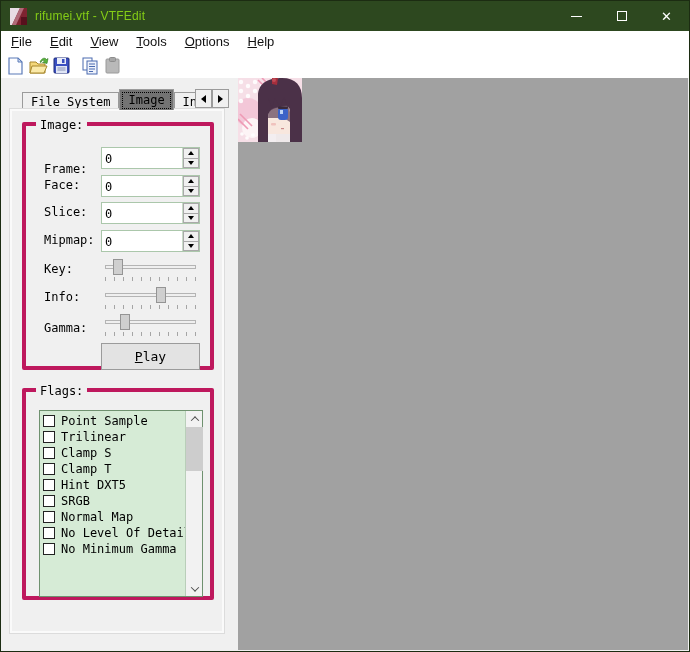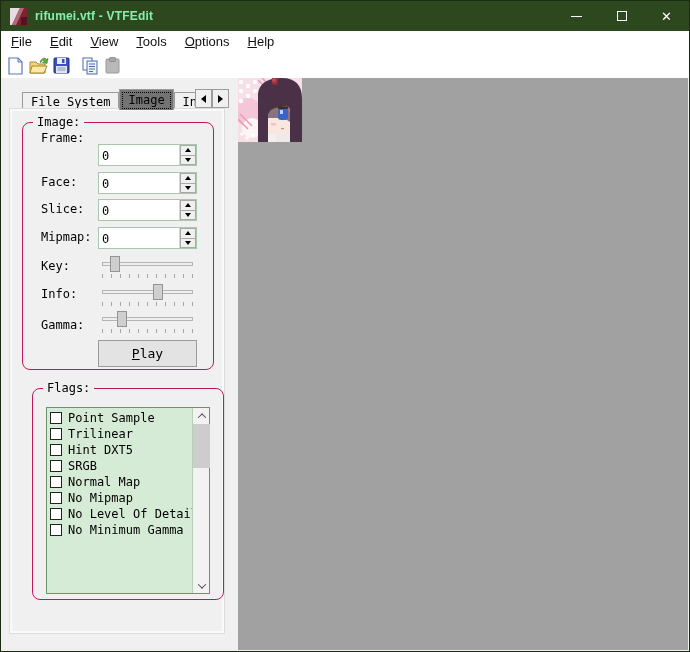--- a/index.html
+++ b/index.html
@@ -8,21 +8,21 @@
   .window {
     position:relative; width:690px; height:652px;
     background:#f0f0f0; border:1px solid #1c2c12; overflow:hidden;
   }
   
   .titlebar {
     height:30px; background:#2d481f; display:flex; align-items:center;
     color:#fff;
   }
   .app-icon { width:17px; height:17px; margin:0 8px 0 9px; flex:0 0 auto; }
-  .title-text { font-size:12px; color:#86efac; letter-spacing:.2px;font-weight:bold; }
+  .title-text { font-size:12px; color:#84cc16; letter-spacing:.2px; }
   .win-controls { margin-left:auto; display:flex; height:30px; }
   .win-btn { width:45px; height:30px; display:flex; align-items:center; justify-content:center; }
   .glyph-min { width:11px; height:1px; background:#fff; }
   .glyph-max { width:10px; height:10px; border:1px solid #fff; }
   .glyph-close { color:#fff; font-size:13px; line-height:1; font-family:"DejaVu Sans", sans-serif; }
   
   .menubar {
     height:22px; background:#ffffff; display:flex; align-items:center;
     font-size:13px; color:#111; padding-left:1px;
   }
@@ -41,24 +41,24 @@
   .tabstrip { position:absolute; left:12px; top:11px; display:flex; align-items:flex-end; height:21px; font-family:"DejaVu Sans Mono", monospace; font-size:12px;padding-left:8px; }
   .tab { border:1px solid #9b9b9b; border-bottom:none; background:#f0f0f0; padding:2px 8px 2px 8px; height:18px; position:relative; white-space:nowrap; }
   .tab.selected { height:21px; padding-top:3px; z-index:3; background:#737373; }
   .tab.selected .focusbox { position:absolute; inset:2px 2px 1px 2px; border:1px dotted #000; pointer-events:none; }
   .tab-arrows { position:absolute; left:193px; top:11px; display:flex; }
   .tab-arrow { width:17px; height:19px; border:1px solid #9b9b9b; background:#f0f0f0; display:flex; align-items:center; justify-content:center; }
   .tri-left { width:0; height:0; border:4px solid transparent; border-right:5px solid #000; border-left:none; }
   .tri-right { width:0; height:0; border:4px solid transparent; border-left:5px solid #000; border-right:none; }
   .tabpage { position:absolute; left:8px; top:31px; width:214px; height:524px; background:#f0f0f0; border:2px solid #fafafa; box-shadow:0 0 0 1px #dcdcdc; z-index:1; }
   
-  .groupbox { position:absolute; border:1px solid #be185d; border-radius:8px; }
+  .groupbox { position:absolute; border:4px solid #be185d; border-radius:2px; }
   .groupbox .gb-label { position:absolute; top:-8px; left:10px; background:#f0f0f0; padding:0 4px; font-family:"DejaVu Sans Mono", monospace; font-size:12px; color:#000; }
   .gb-image { left:10px; top:11px; width:192px; height:248px; }
-  .gb-flags { left:20px; top:277px; width:192px; height:212px; }
+  .gb-flags { left:10px; top:277px; width:192px; height:212px; }
   
   .fieldlabel { position:absolute; left:18px; font-family:"DejaVu Sans Mono", monospace; font-size:12px; color:#000; }
   .spinbox { position:absolute; left:75px; width:99px; height:22px; border:1px solid #abc7ab; background:#fff; display:flex; }
   .spin-input { flex:1; border:none; outline:none; background:#fff; font-family:"DejaVu Sans Mono", monospace; font-size:12px; padding:2px 0 0 3px; width:70px; color:#000; }
   .spin-btns { width:17px; border-left:1px solid #c9dcc9; display:flex; flex-direction:column; }
   .spin-btn { flex:1; background:#f0f0f0; border:1px solid #a9a9a9; display:flex; align-items:center; justify-content:center; }
   .spin-btn + .spin-btn { border-top:none; }
   .tri-up { width:0; height:0; border:3px solid transparent; border-bottom:4px solid #000; border-top:none; }
   .tri-down { width:0; height:0; border:3px solid transparent; border-top:4px solid #000; border-bottom:none; }
   
@@ -175,21 +175,21 @@
         <div class="tab-arrow">
             <span class="tri-right"></span>
           </div>
       </div>
 
       <div class="tabpage">
 
         <div class="groupbox gb-image">
           <span class="gb-label">Image:</span>
 
-          <span class="fieldlabel" style="top:8px">Frame:</span>
+          <span class="fieldlabel" style="top:36px">Frame:</span>
           <div class="spinbox" style="top:21px">
             <input class="spin-input" type="text" value="0" style="">
             <div class="spin-btns">
               <div class="spin-btn">
                   <span class="tri-up"></span>
                 </div>
               <div class="spin-btn">
                   <span class="tri-down"></span>
                 </div>
             </div>
@@ -304,33 +304,37 @@
               <div class="flag-row">
                   <span class="flag-check"></span>
                   <span>Point Sample</span>
                 </div>
               <div class="flag-row">
                   <span class="flag-check"></span>
                   <span>Trilinear</span>
                 </div>
               <div class="flag-row">
                   <span class="flag-check"></span>
+                  <span>Clamp S</span>
+                </div>
+              <div class="flag-row">
+                  <span class="flag-check"></span>
+                  <span>Clamp T</span>
+                </div>
+              <div class="flag-row">
+                  <span class="flag-check"></span>
                   <span>Hint DXT5</span>
                 </div>
               <div class="flag-row">
                   <span class="flag-check"></span>
                   <span>SRGB</span>
                 </div>
               <div class="flag-row">
                   <span class="flag-check"></span>
                   <span>Normal Map</span>
-                </div>
-              <div class="flag-row">
-                  <span class="flag-check"></span>
-                  <span>No Mipmap</span>
                 </div>
               <div class="flag-row">
                   <span class="flag-check"></span>
                   <span>No Level Of Detail</span>
                 </div>
               <div class="flag-row">
                   <span class="flag-check"></span>
                   <span>No Minimum Gamma</span>
                 </div>
             </div>

